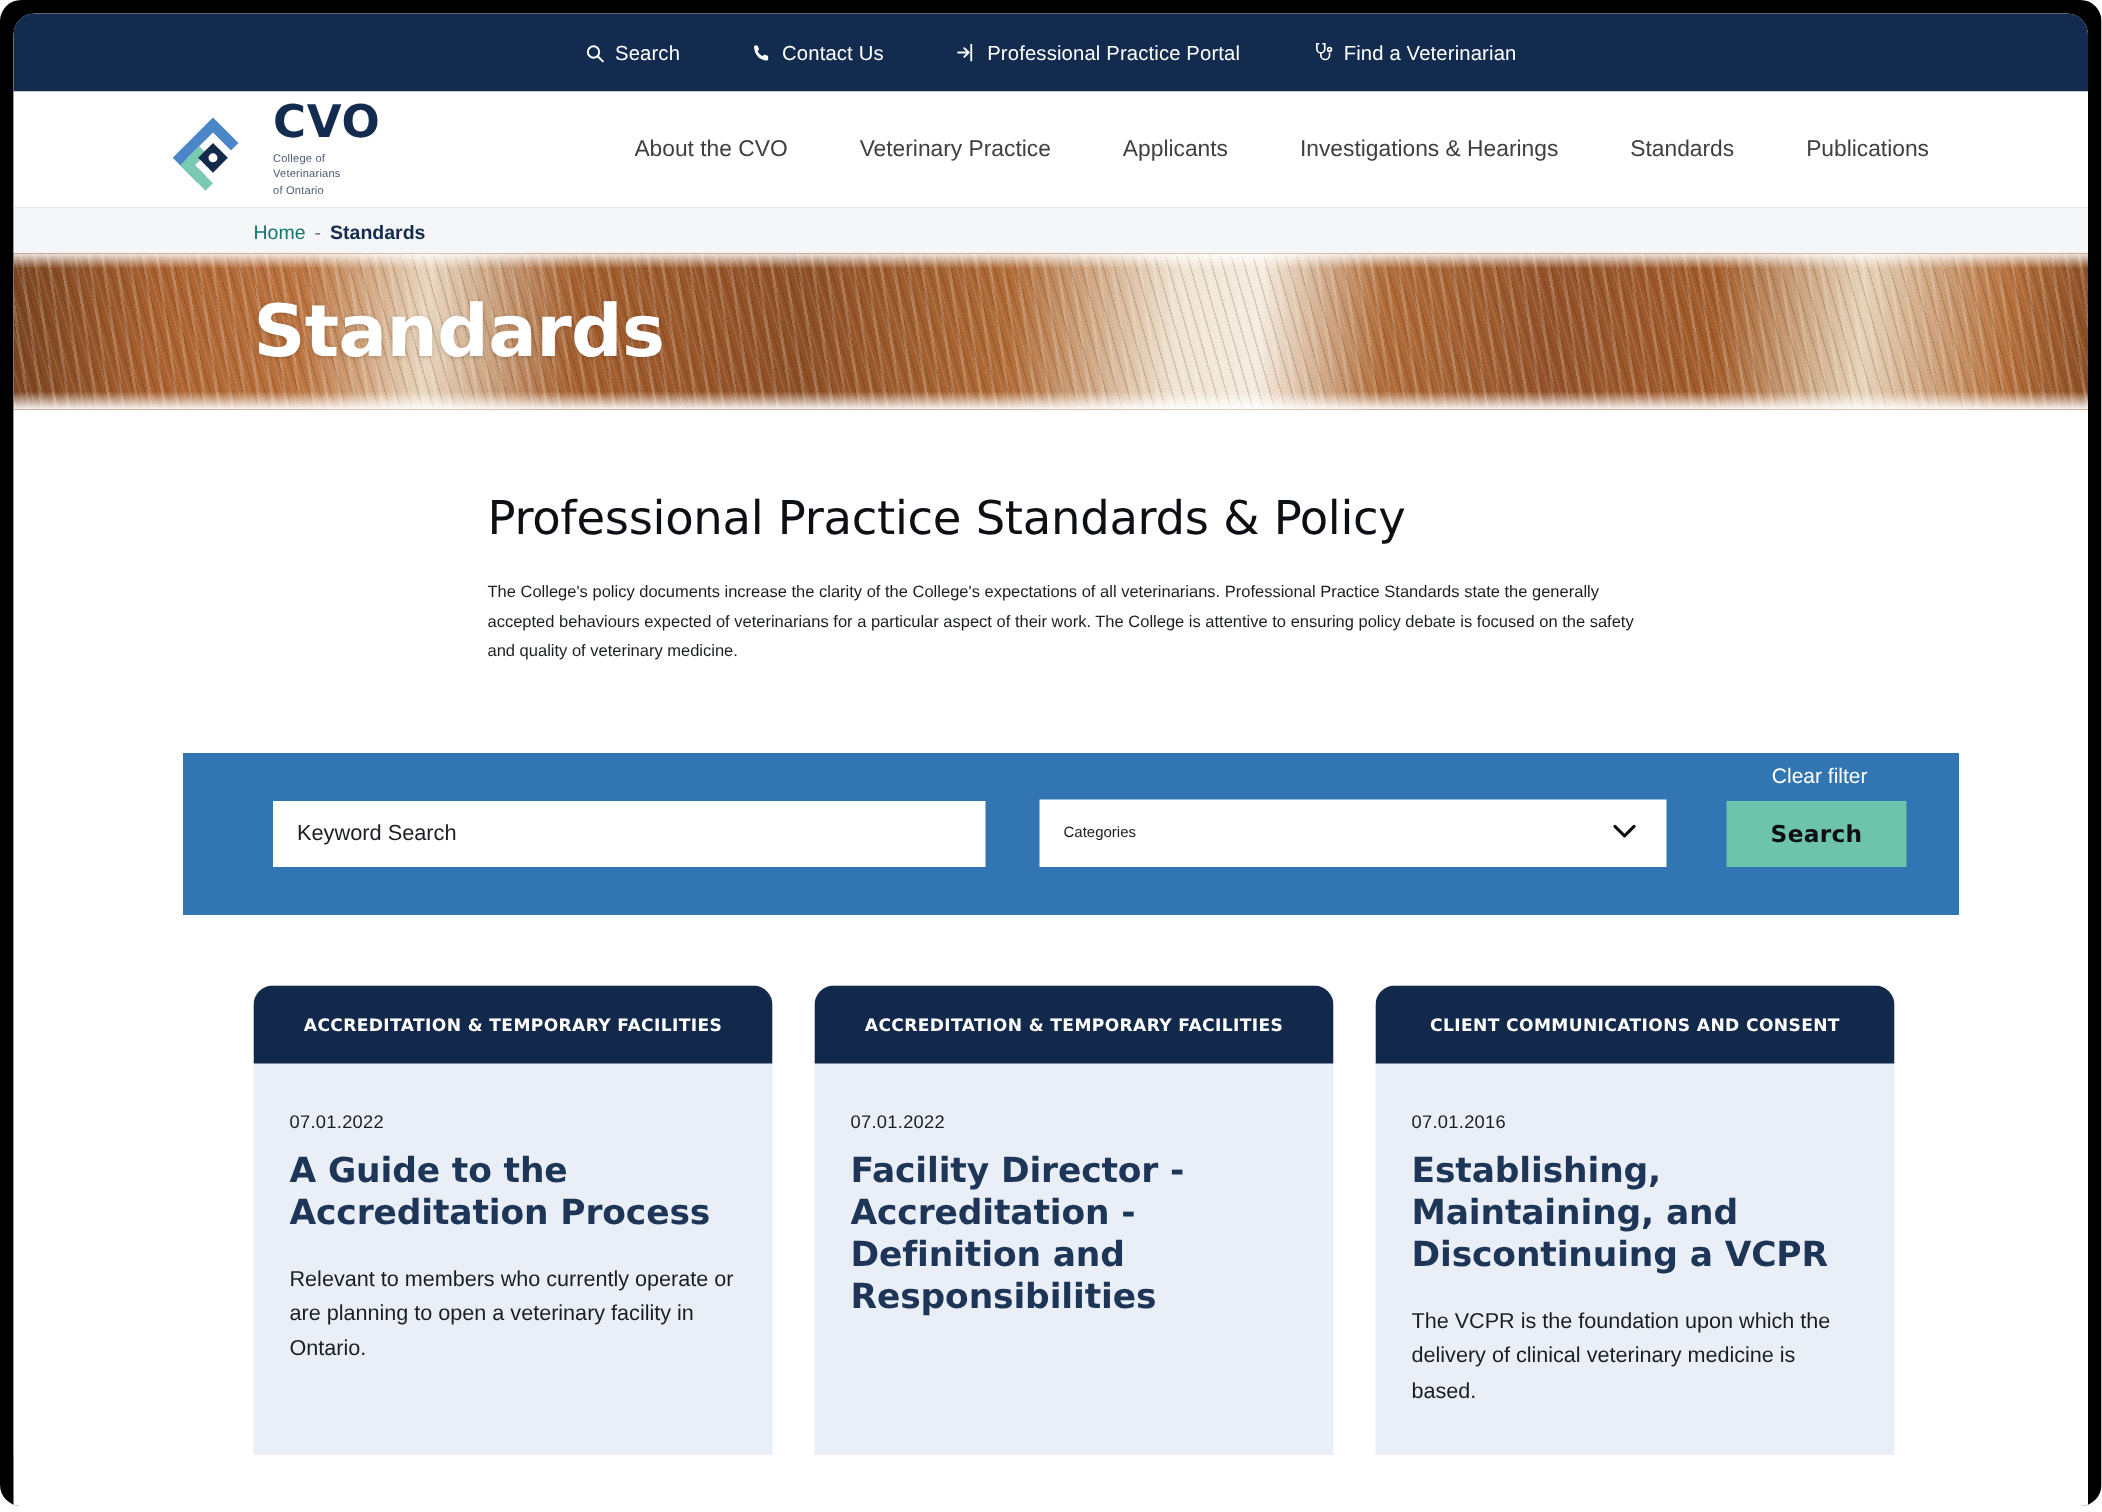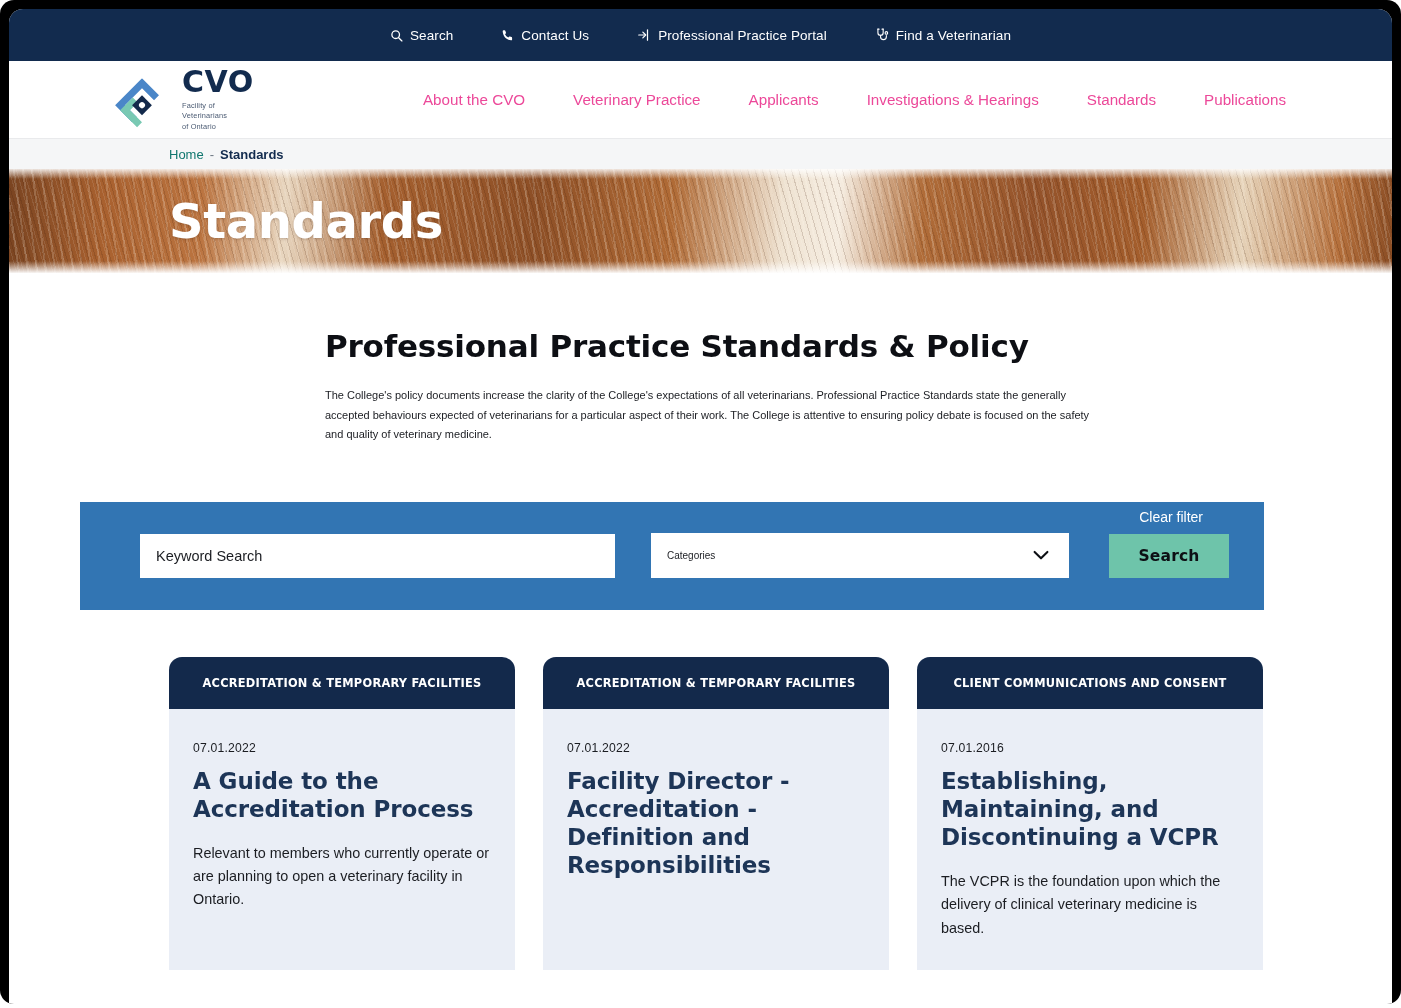--- a/index.html
+++ b/index.html
@@ -86,21 +86,21 @@
   }
   .mainnav {
     margin-left: auto;
     margin-right: 82px;
     display: flex;
     align-items: center;
     gap: 0;
   }
   .nav-item {
     font-size: 15.2px;
-    color: #ec4899;
+    color: #404040;
     padding: 0 24px;
     cursor: pointer;
     white-space: nowrap;
     text-align: right;
   }
 
   
   .crumbbar {
     height: 30px;
     background: #F5F6F7;
@@ -158,35 +158,35 @@
     letter-spacing: -.4px;
     font-family: "DejaVu Sans", sans-serif;
     text-shadow: 0 1px 3px rgba(60,26,8,.25);
   }
 
   
   .content { padding: 0 0 0 0; background:#fff; }
   .intro { padding: 55px 0 0 316px; max-width: 1100px; }
   .intro h2 {
     font-size: 31px;
-    font-weight: 700;
+    font-weight: 400;
     color: #0d0f14;
     letter-spacing: -.2px;
     font-family: "DejaVu Sans", sans-serif;
   }
   .intro p {
     margin-top: 22px;
     font-size: 11px;
     line-height: 1.78;
     color: #1b1d22;
     max-width: 772px;
   }
 
   
-  .filterwrap { padding: 57px 0 0 71px; }
+  .filterwrap { padding: 57px 0 0 113px; }
   .filterbar {
     position: relative;
     width: 1184px;
     height: 108px;
     background: #3275B3;
     display: flex;
     align-items: center;
     padding: 0 20px 0 60px;
     gap: 0;
   }
@@ -350,21 +350,21 @@
             <path d="M-19 -19 H 5 V -12 H -12 V 12 H 5 V 19 H -19 Z" fill="#4A86C8"></path>
             <path d="M-12 1 H -5 V 12 H 12 V 19 H -12 Z" fill="#79C9B3"></path>
             <rect x="-7" y="-7" width="14" height="14" fill="#13294B"></rect>
             <circle cx="0" cy="0" r="3" fill="#ffffff"></circle>
           </g>
         </svg>
       </span>
       <span class="logo-text">
         <span class="logo-cvo">CVO</span>
         <span class="logo-sub">
-          <span>Facility of</span><br>
+          <span>College of</span><br>
           <span>Veterinarians</span><br>
           <span>of Ontario</span>
         </span>
       </span>
     </div>
     <nav class="mainnav">
       <span class="nav-item">About the CVO</span>
       <span class="nav-item">Veterinary Practice</span>
       <span class="nav-item">Applicants</span>
       <span class="nav-item">Investigations &amp; Hearings</span>

